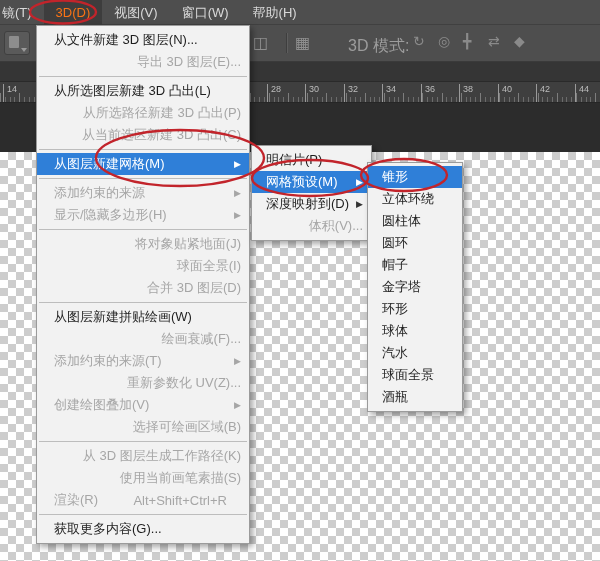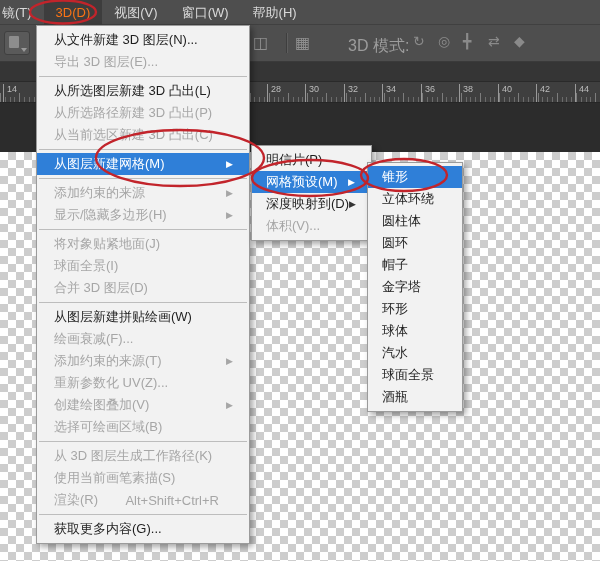--- a/index.html
+++ b/index.html
@@ -44,25 +44,25 @@
   #canvas-dark{position:absolute;left:0;top:103px;width:600px;height:49px;background:#2c2c2c;z-index:1;}
   #checker{position:absolute;left:0;top:152px;width:600px;height:409px;background-color:#ffffff;z-index:1;
     background-image:
       linear-gradient(45deg,#cdcdcd 25%,transparent 25%,transparent 75%,#cdcdcd 75%),
       linear-gradient(45deg,#cdcdcd 25%,transparent 25%,transparent 75%,#cdcdcd 75%);
     background-size:16px 16px;background-position:0 0,8px 8px;}
 
   
   .menu-panel{position:absolute;background:#f2f2f2;border:1px solid #9b9b9b;
     box-shadow:3px 3px 6px rgba(0,0,0,.35);padding:3px 0;box-sizing:border-box;font-size:13px;color:#1e1e1e;}
-  .mi{display:flex;align-items:center;height:22px;padding:0 16px 0 17px;white-space:nowrap;cursor:default;}
+  .mi{display:flex;align-items:center;height:22px;padding:0 8px 0 17px;white-space:nowrap;cursor:default;}
   .mi .lbl{flex:0 0 auto;}
   .mi .sc{margin-left:auto;padding-right:14px;}
   .mi .arrow{margin-left:auto;font-size:9px;color:#333;}
-  .mi.disabled{color:#a6a6a6;}
+  .mi.disabled{color:#a6a6a6;justify-content:flex-end;}
   .mi.disabled .arrow{color:#a6a6a6;}
   .mi.hl{background:#2f7fd8;color:#ffffff;}
   .mi.hl .arrow{color:#ffffff;}
   .sep{border-top:1px solid #bdbdbd;margin:3px 2px;height:0;}
 
   #menu-main{left:36px;top:25px;width:214px;z-index:10;}
   #submenu-mesh{left:251px;top:145px;width:121px;z-index:11;}
   #submenu-preset{left:367px;top:162px;width:96px;z-index:12;}
   #submenu-mesh .mi,#submenu-preset .mi{padding-left:14px;}
 

